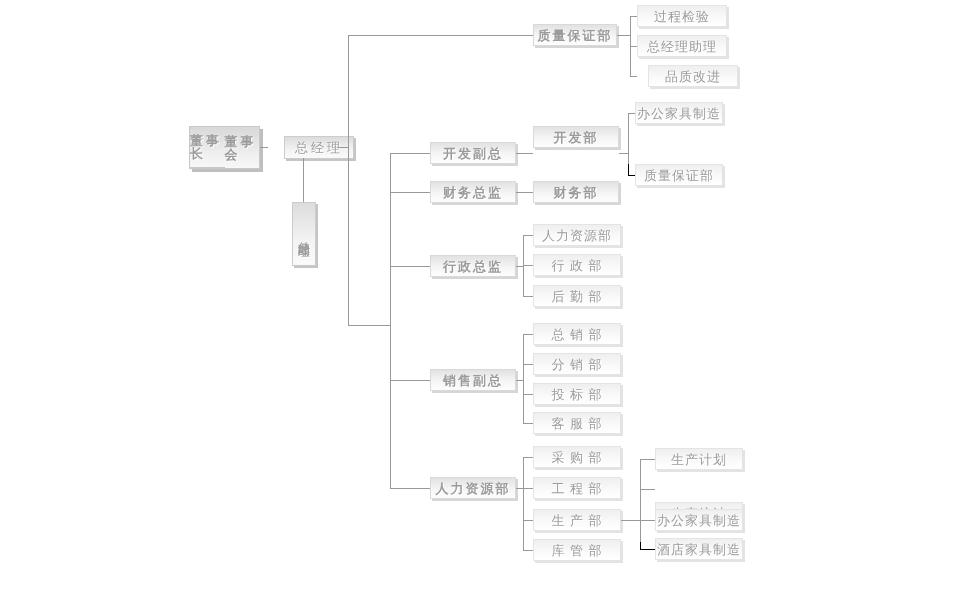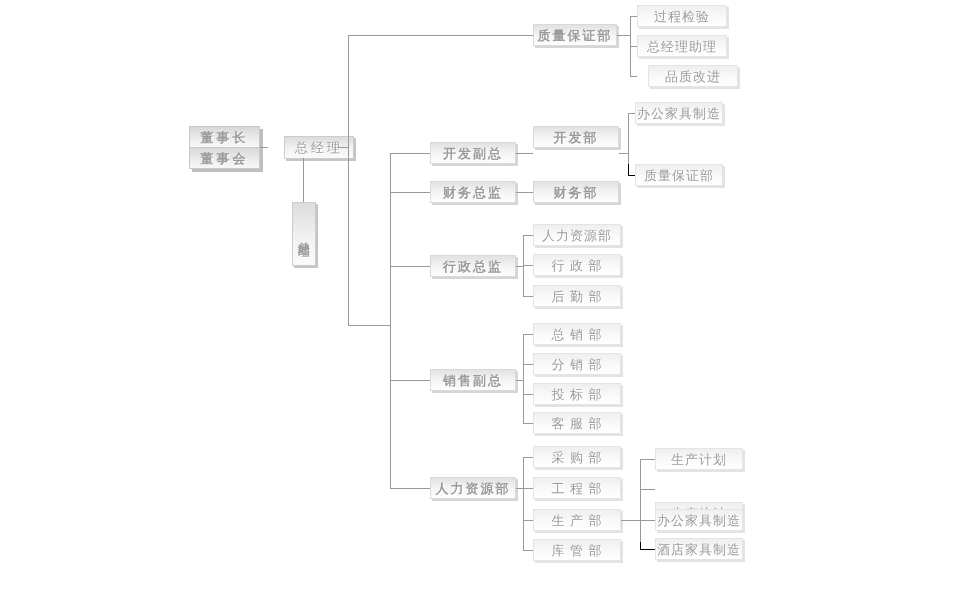--- a/index.html
+++ b/index.html
@@ -20,21 +20,21 @@
   .leaf{
     background:linear-gradient(180deg,#efefef 0%,#fafafa 60%,#ffffff 100%);
     border:1px solid #e4e4e4;box-shadow:2px 2px 0 #e3e3e3;letter-spacing:1px;
   }
   .gm{
     background:linear-gradient(180deg,#dcdcdc 0%,#f3f3f3 60%,#fafafa 100%);
     border:1px solid #cccccc;box-shadow:2px 2px 0 #c5c5c5;letter-spacing:3px;
   }
   .stack{
     position:absolute;box-sizing:border-box;border:1px solid #c9c9c9;
-    box-shadow:3px 3px 0 #bfbfbf;display:flex;flex-direction:column;
+    box-shadow:3px 3px 0 #bfbfbf;display:flex;flex-direction:row;
   }
   .stack .cell{
     flex:1;display:flex;align-items:center;justify-content:center;
     background:linear-gradient(180deg,#d8d8d8 0%,#f0f0f0 70%,#f7f7f7 100%);
     font-size:13px;font-weight:bold;letter-spacing:3px;
     color:var(--text-color,#9b9b9b);text-shadow:1px 1px 0 #fff;line-height:1;
   }
   .stack .cell:first-child{border-bottom:1px solid #c9c9c9;}
   .vtext{
     writing-mode:vertical-rl;text-orientation:upright;

